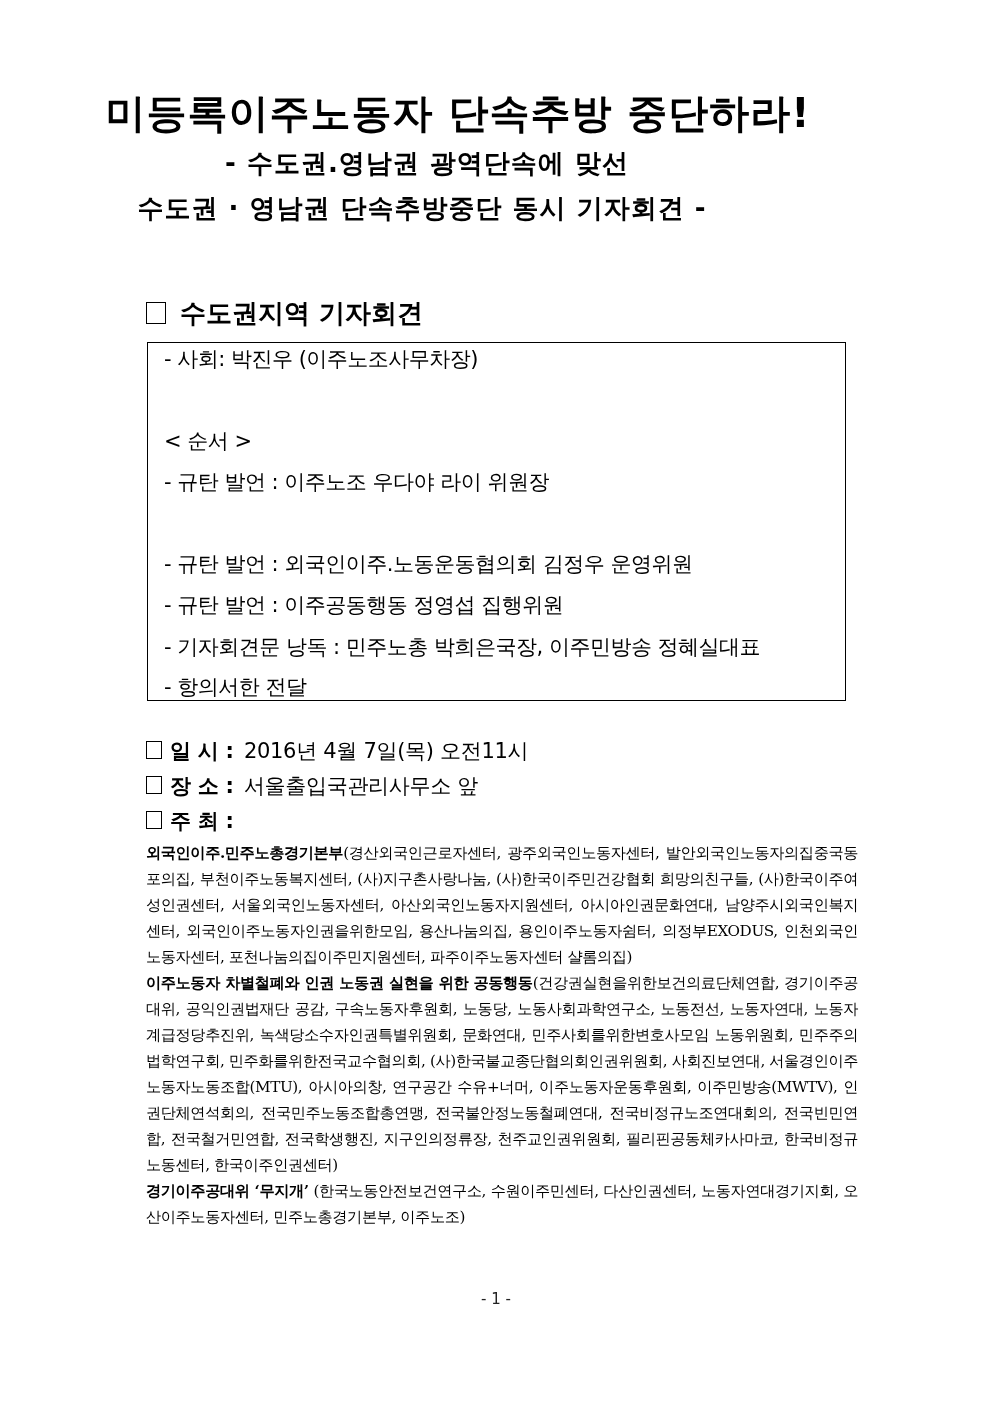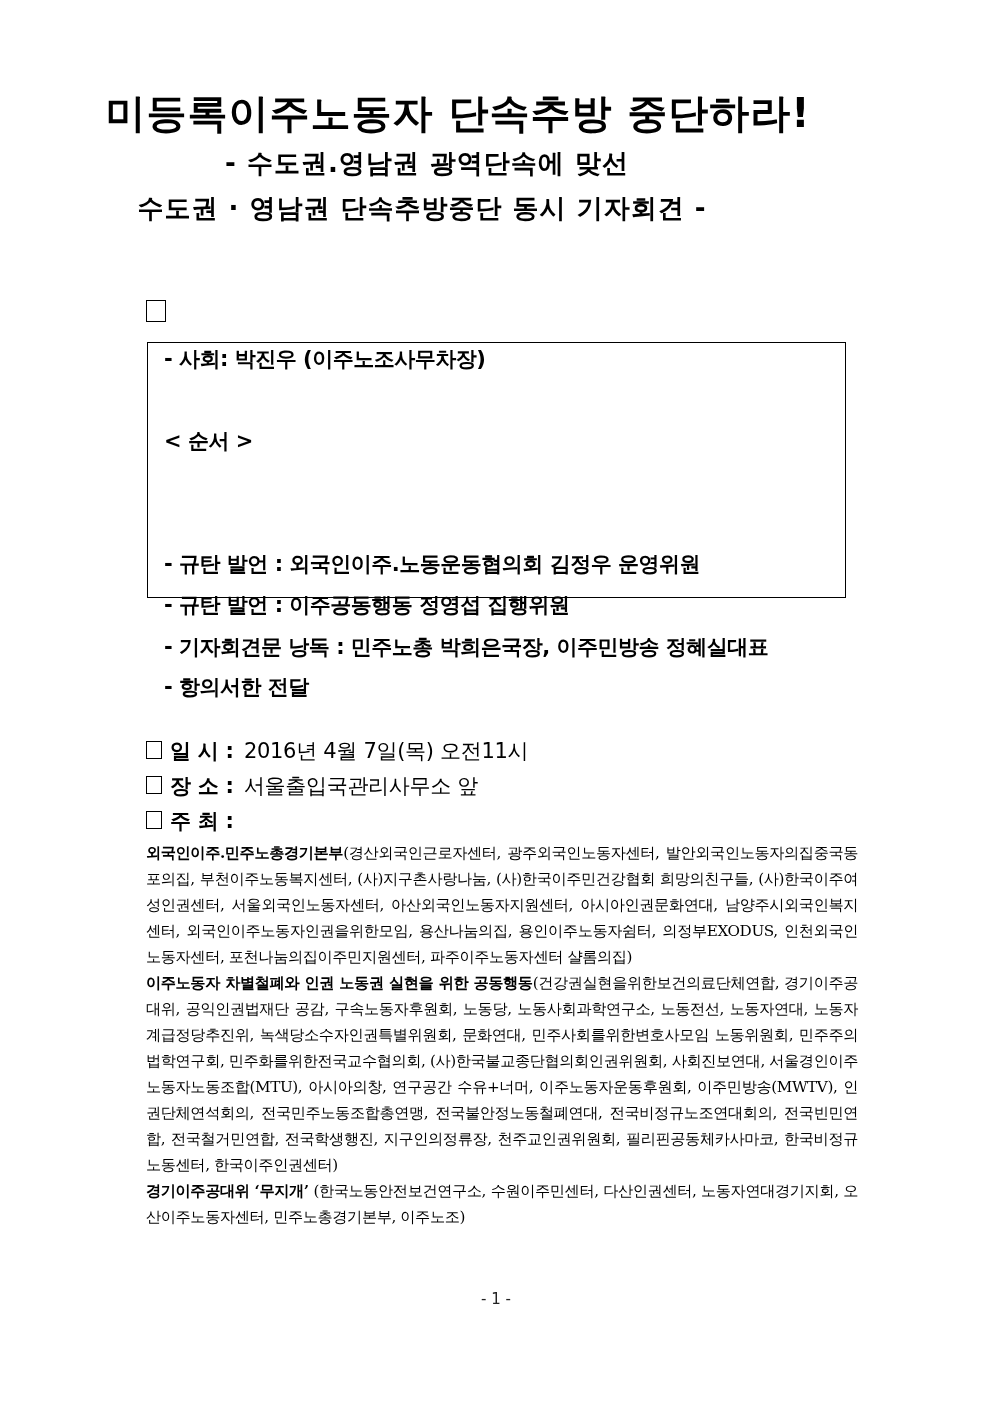--- a/index.html
+++ b/index.html
@@ -24,22 +24,22 @@
     font-size: 26px; font-weight: bold;
     font-family: "DejaVu Sans", sans-serif;
   }
   .checkbox {
     display: inline-block; width: 18px; height: 18px; border: 1.5px solid #000;
     vertical-align: middle; margin-right: 12px; position: relative; top: -2px;
     box-sizing: border-box;
   }
   .section-heading .checkbox { width: 20px; height: 22px; margin-right: 14px; }
   .program-box {
-    position: absolute; left: 147px; top: 342px; width: 699px; height: 256px;
-    border: 1.5px solid #000; box-sizing: border-box; font-weight: bold;
+    position: absolute; left: 147px; top: 342px; width: 699px; height: 359px;
+    border: 1.5px solid #000; box-sizing: border-box;
   }
   .program-line {
     position: absolute; left: 16px; font-size: 21px;
     font-family: "DejaVu Sans", sans-serif; white-space: nowrap;
     letter-spacing: -0.5px;
   }
   .info-line {
     position: absolute; left: 146px; font-size: 21px;
     font-family: "DejaVu Sans", sans-serif; white-space: nowrap;
     letter-spacing: -0.3px;
@@ -60,26 +60,27 @@
   }
 </style>
 </head>
 <body>
 
 <div class="title">미등록이주노동자 단속추방 중단하라!</div>
 <div class="subtitle sub1">- 수도권.영남권 광역단속에 맞선</div>
 <div class="subtitle sub2">수도권 · 영남권 단속추방중단 동시 기자회견 -</div>
 
 <div class="section-heading">
-  <span class="checkbox"></span>
+  <span class="checkbox"></span><span>수도권지역 기자회견</span>
 </div>
 
 <div class="program-box">
   <div class="program-line" style="top:2px;">- 사회: 박진우 (이주노조사무차장)</div>
   <div class="program-line" style="top:84px;">&lt; 순서 &gt;</div>
+  <div class="program-line" style="top:125px;">- 규탄 발언 : 이주노조 우다야 라이 위원장</div>
   <div class="program-line" style="top:207px;">- 규탄 발언 : 외국인이주.노동운동협의회 김정우 운영위원</div>
   <div class="program-line" style="top:248px;">- 규탄 발언 : 이주공동행동 정영섭 집행위원</div>
   <div class="program-line" style="top:290px;">- 기자회견문 낭독 : 민주노총 박희은국장, 이주민방송 정혜실대표</div>
   <div class="program-line" style="top:330px;">- 항의서한 전달</div>
 </div>
 
 <div class="info-line" style="top:737px;">
   <span class="checkbox"></span><span class="info-label">일 시 :</span>
   <span>2016년 4월 7일(목) 오전11시</span>
 </div>

